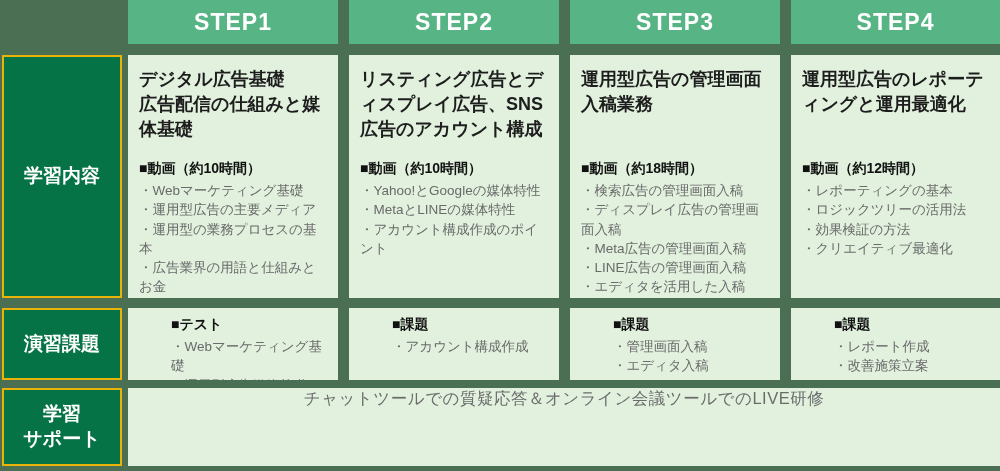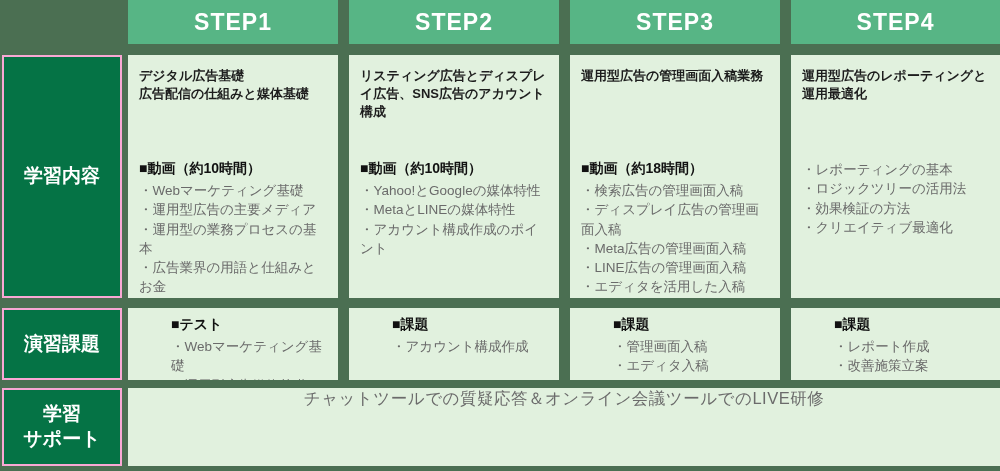--- a/index.html
+++ b/index.html
@@ -23,42 +23,42 @@
     align-items: center;
     justify-content: center;
     font-size: 23px;
     font-weight: 700;
     letter-spacing: 1px;
     grid-row: 1;
   }
 
   .label-cell {
     background: var(--label, #057345);
-    border: 2px solid #f9a8d4;
+    border: 2px solid #eab308;
     color: #fff;
     display: flex;
     align-items: center;
     justify-content: center;
     text-align: center;
     font-weight: 700;
     font-size: 19px;
     line-height: 1.3;
     white-space: pre-line;
     grid-column: 2;
   }
 
   .cell {
     background: var(--cell, #e1f1de);
     padding: 12px 10px 6px 11px;
     overflow: hidden;
   }
 
   .cell .title {
     font-weight: 700;
-    font-size: 13px;
+    font-size: 18px;
     line-height: 1.38;
     color: #1d1d1d;
     white-space: pre-line;
     min-height: 93px;
   }
 
   .sec-h {
     font-weight: 700;
     font-size: 14px;
     color: #111;
@@ -129,20 +129,21 @@
     <div class="title">運用型広告の管理画面入稿業務</div>
     <div class="sec-h">■動画（約18時間）</div>
     <div class="bullets">・検索広告の管理画面入稿
 ・ディスプレイ広告の管理画面入稿
 ・Meta広告の管理画面入稿
 ・LINE広告の管理画面入稿
 ・エディタを活用した入稿</div>
   </div>
   <div class="cell r-content c4">
     <div class="title">運用型広告のレポーティングと運用最適化</div>
+    <div class="sec-h">■動画（約12時間）</div>
     <div class="bullets">・レポーティングの基本
 ・ロジックツリーの活用法
 ・効果検証の方法
 ・クリエイティブ最適化</div>
   </div>
 
   <div class="cell exercise r-exercise c1">
     <div class="sec-h">■テスト</div>
     <div class="bullets">・Webマーケティング基礎
 ・運用型広告媒体基礎</div>

